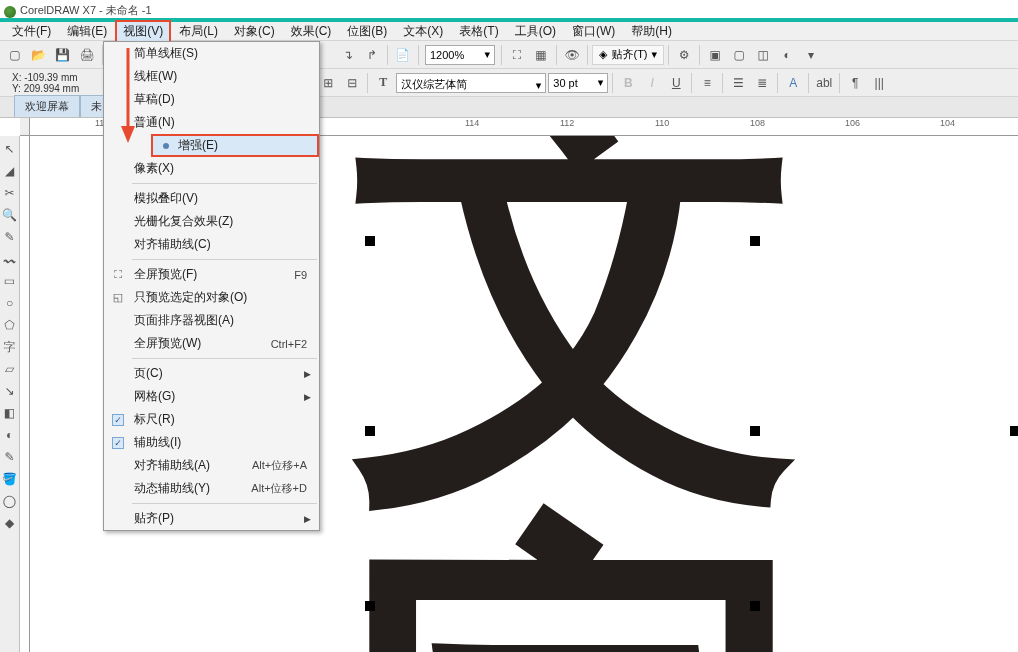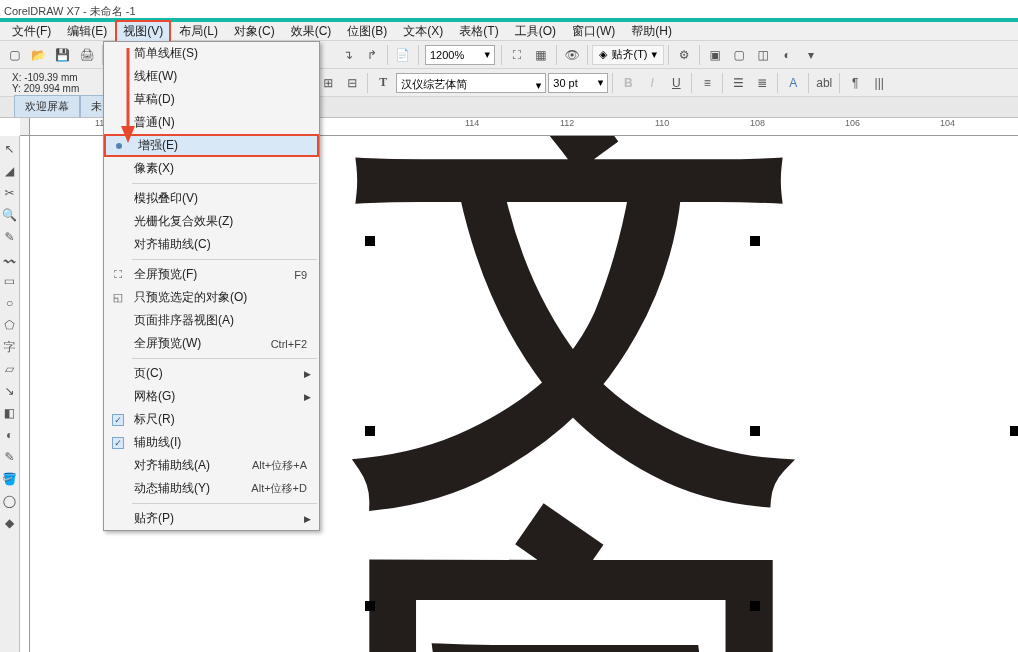--- a/index.html
+++ b/index.html
@@ -1,17 +1,17 @@
 <!DOCTYPE html>
 <html><head>
 <meta charset="utf-8">
 <style>
 * { box-sizing: border-box; margin: 0; padding: 0; }
 body { font-family: "Microsoft YaHei", Arial, sans-serif; font-size: 12px; background: #fff; overflow: hidden; width: 1018px; height: 652px; position: relative; }
-.title-bar { height: 18px; background: #fff; display: flex; align-items: flex-start; padding-left: 4px; gap: 4px; flex-direction: column; }
+.title-bar { height: 18px; background: #fff; display: flex; align-items: flex-end; padding-left: 4px; gap: 4px; }
 .title-icon { width: 12px; height: 12px; background: radial-gradient(circle at 40% 40%, #5b9e3f, #2d6e1e); border-radius: 50%; }
 .title-text { font-size: 11px; color: #444; }
 .menubar { height: 23px; background: #f0f0f0; border-top: 4px solid #14b8a6; border-bottom: 1px solid #d4d4d4; display: flex; align-items: center; padding-left: 4px; }
 .menu-item { padding: 3px 8px; font-size: 12px; color: #222; cursor: pointer; }
 .menu-item.highlight { background: #d9e8f7; border: 2px solid #e84a30; padding: 1px 6px; }
 .toolbar1 { height: 28px; background: #eeeeee; border-bottom: 1px solid #d4d4d4; display: flex; align-items: center; padding-left: 4px; gap: 2px; }
 .tb-btn { width: 22px; height: 22px; display: flex; align-items: center; justify-content: center; color: #555; }
 .tb-sep { width: 1px; height: 20px; background: #ccc; margin: 0 2px; }
 .zoom-box { width: 70px; height: 20px; border: 1px solid #aaa; background: #fff; display: flex; align-items: center; padding: 0 4px; font-size: 11px; margin: 0 2px; }
 .snap-box { height: 20px; border: 1px solid #d4d4d4; background: #f8f8f8; display: flex; align-items: center; padding: 0 6px; font-size: 11px; gap: 4px; }
@@ -25,21 +25,21 @@
 .ruler-area { position: absolute; top: 118px; left: 30px; right: 0; height: 18px; background: #fff; border-bottom: 1px solid #999; overflow: hidden; }
 .ruler-tick { position: absolute; top: 0; font-size: 9px; color: #666; }
 .ruler-tick::after { content: ''; position: absolute; bottom: -18px; left: 50%; width: 1px; height: 10px; background: #666; }
 .left-toolbox { position: absolute; top: 136px; left: 0; width: 20px; bottom: 0; background: #eeeeee; border-right: 1px solid #c0c0c0; display: flex; flex-direction: column; align-items: center; padding-top: 2px; gap: 0px; }
 .tool { width: 18px; height: 22px; display: flex; align-items: center; justify-content: center; font-size: 12px; color: #555; }
 .canvas { position: absolute; top: 136px; left: 30px; right: 0; bottom: 0; background: #fff; overflow: hidden; }
 .big-char { position: absolute; font-size: 460px; font-weight: 900; color: #231d1b; font-family: "Microsoft YaHei", sans-serif; line-height: 1; letter-spacing: -20px; }
 .sel-handle { position: absolute; width: 10px; height: 10px; background: #000; }
 .dropdown-menu { position: absolute; top: 41px; left: 103px; width: 217px; background: #f4f4f4; border: 1px solid #999; box-shadow: 2px 2px 4px rgba(0,0,0,0.3); z-index: 100; }
 .dd-item { height: 23px; display: flex; align-items: center; padding-left: 30px; font-size: 12px; color: #222; position: relative; }
-.dd-item.highlight { background: #d9e8f7; border: 2px solid #e84a30; height: 23px; padding-left: 32px; }
+.dd-item.highlight { background: #d9e8f7; border: 2px solid #e84a30; height: 23px; padding-left: 25px; margin-left: 47px; }
 .dd-item.highlight .radio-dot { left: 10px; }
 .dd-sep { height: 1px; background: #d0d0d0; margin: 3px 2px 3px 28px; }
 .dd-shortcut { position: absolute; right: 12px; font-size: 11px; color: #444; }
 .dd-arrow { position: absolute; right: 8px; font-size: 9px; color: #444; }
 .dd-icon { position: absolute; left: 6px; width: 16px; height: 16px; display: flex; align-items: center; justify-content: center; font-size: 11px; color: #555; }
 .check-mark { position: absolute; left: 8px; width: 12px; height: 12px; border: 1px solid #7aa7d4; background: #d9e8f7; display: flex; align-items: center; justify-content: center; font-size: 9px; color: #2a5a8a; }
 .radio-dot { position: absolute; left: 12px; width: 6px; height: 6px; background: #5584b3; border-radius: 50%; }
 .red-arrow { position: absolute; top: 48px; left: 118px; z-index: 101; }
 .ruler-left { position: absolute; top: 136px; left: 20px; width: 10px; bottom: 0; background: #fff; border-right: 1px solid #999; }
 .ruler-corner { position: absolute; top: 118px; left: 20px; width: 10px; height: 18px; background: #eee; border-right: 1px solid #999; border-bottom: 1px solid #999; }

